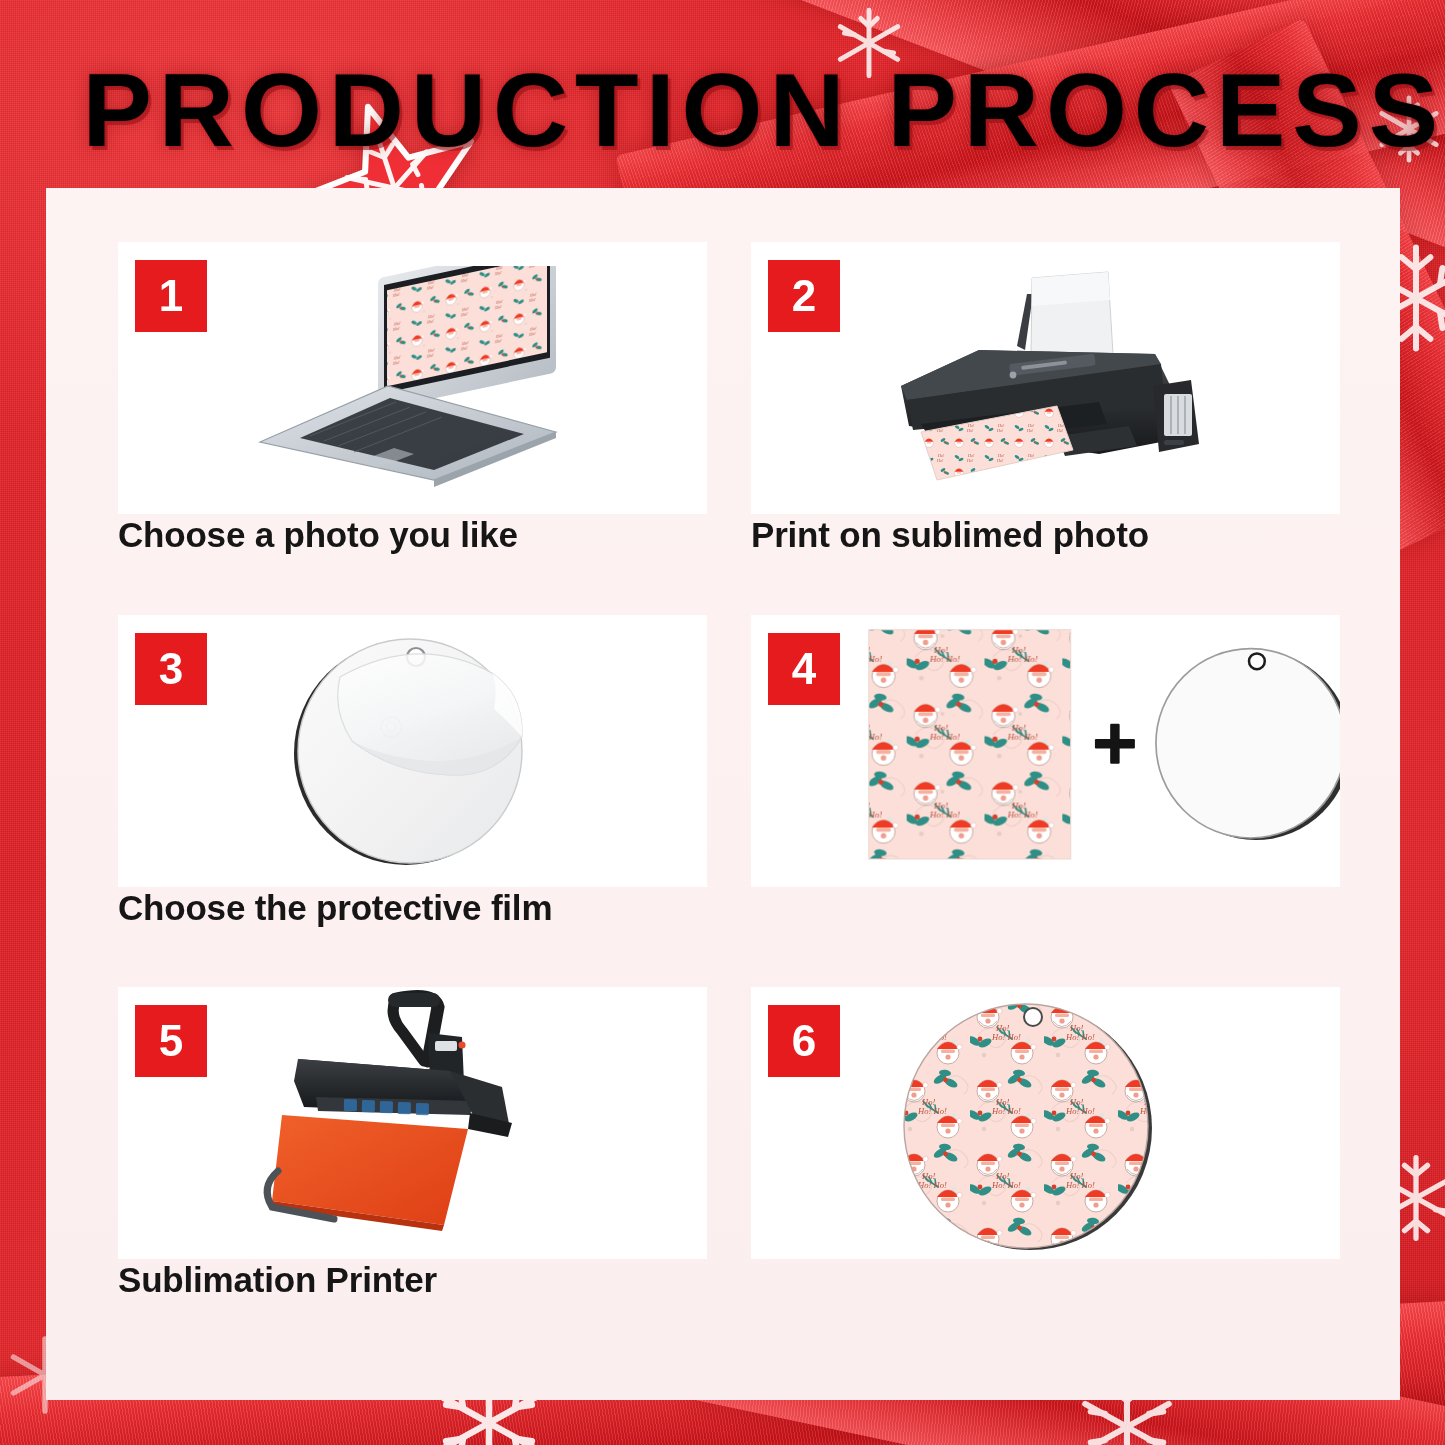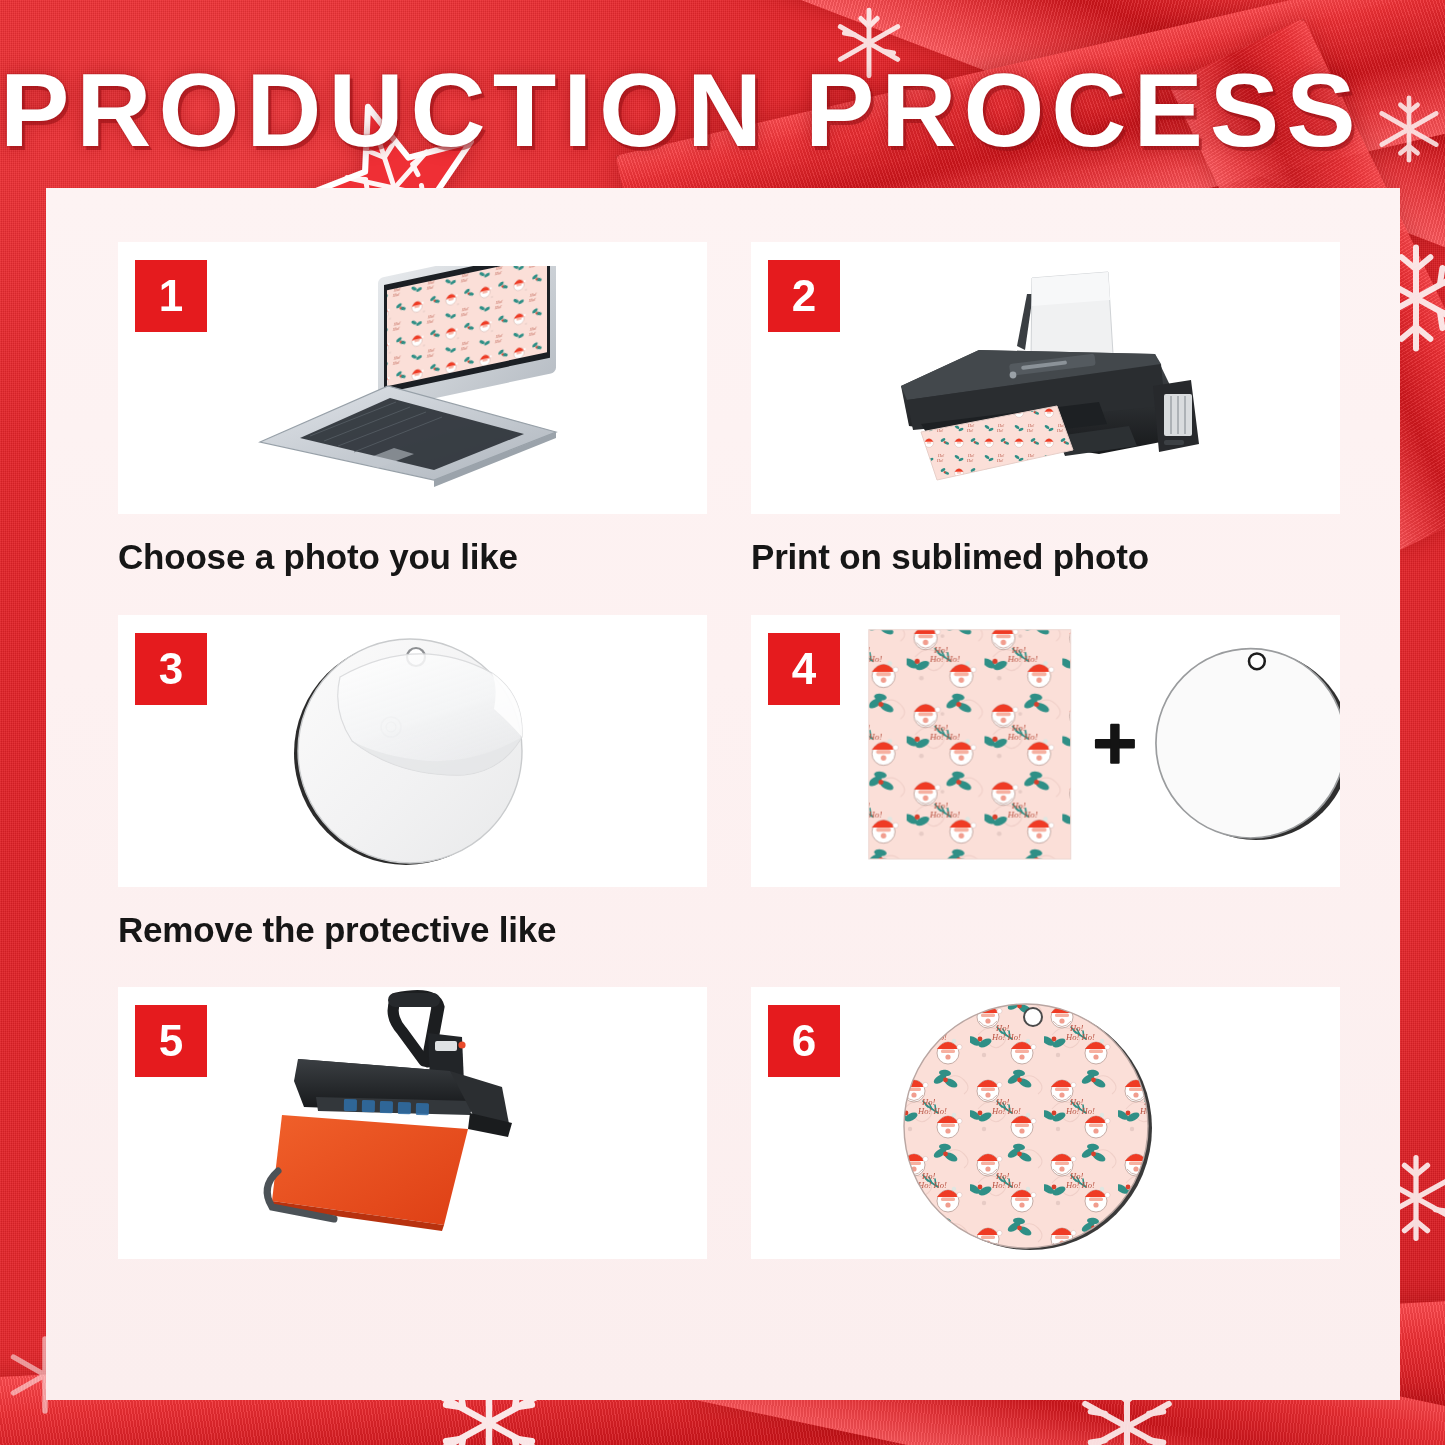--- a/index.html
+++ b/index.html
@@ -86,39 +86,38 @@
     background:#e51b1e;
     color:#fff;
     font-size:44px; font-weight:bold;
     display:flex; align-items:center; justify-content:center;
     line-height:1;
     z-index:5;
     font-family:"Liberation Sans", sans-serif;
   }
 
   .caption {
-    margin-top:22px;
     font-size:35px;
     font-weight:bold;
     color:#161616;
     line-height:1.22;
     letter-spacing:-.2px;
     white-space:pre-line;
     font-family:"Liberation Sans", sans-serif;
   }
 
   
   #title {
     position:absolute; z-index:4;
     left:0; right:0; top:58px;
-    text-align:left;
+    text-align:right;
     font-size:104px;
     font-weight:bold;
     letter-spacing:7px;
-    color:#ffffff;
+    color:#000000;
     line-height:1;
     font-family:"Liberation Sans", sans-serif;
     text-shadow:
       0 0 2px rgba(150,15,20,.75),
       3px 4px 0 rgba(150,15,20,.55),
       0 0 18px rgba(140,10,15,.45);
   }
 
   
 
@@ -363,21 +362,21 @@
           <circle cx="138" cy="32" r="9" fill="#ffffff" stroke="#8e9093" stroke-width="2.2"></circle>
 
           <circle cx="113" cy="102" r="10" fill="none" stroke="#dcdddf" stroke-width="1.6"></circle>
           <circle cx="113" cy="102" r="5" fill="none" stroke="#dcdddf" stroke-width="1.4"></circle>
 
           <path d="M62 52 Q140 8 214 48 Q246 70 244 112 Q224 146 186 150 Q120 152 74 116 Q54 86 62 52 Z" fill="url(#filmg)" stroke="#d9dadc" stroke-width="1.2" opacity=".92"></path>
           <path d="M214 48 Q246 70 244 112 Q230 96 216 84 Q220 62 214 48 Z" fill="#ffffff" opacity=".8"></path>
           <path d="M74 116 Q120 152 186 150 Q224 146 244 112 Q200 138 150 136 Q104 132 74 116 Z" fill="#e4e5e7" opacity=".75"></path>
         </svg>
       </div>
-      <div class="caption">Remove the protective like</div>
+      <div class="caption">Choose the protective film</div>
     </div>
 
     <div class="step">
       <div class="card">
         <div class="badge">4</div>
         <svg class="p4" viewBox="0 0 560 272">
           <defs>
             <pattern id="santaPat4" width="74" height="74" patternUnits="userSpaceOnUse">
               <rect width="74" height="74" fill="#fbdfd8"></rect>
               <g opacity=".45" stroke="#e2bdb6" fill="none" stroke-width="1.1">
@@ -478,20 +477,21 @@
 
           <path d="M212 84 L264 100 L272 142 L236 130 Z" fill="#2b2e31"></path>
           <path d="M232 126 L274 136 L270 150 L230 142 Z" fill="#1a1c1e"></path>
 
           <path d="M44 128 L230 142 L206 238 L34 214 Z" fill="url(#orangeg)"></path>
           <path d="M34 214 L206 238 L204 244 L34 220 Z" fill="#b8320f"></path>
 
           <path d="M40 184 Q22 200 34 220 L96 232" fill="none" stroke="#4c5257" stroke-width="7" stroke-linecap="round"></path>
         </svg>
       </div>
+      <div class="caption">Sublimation Printer</div>
     </div>
 
     <div class="step">
       <div class="card">
         <div class="badge">6</div>
         <svg class="fin" viewBox="0 0 260 262">
           <defs>
             <pattern id="santaPat6" width="74" height="74" patternUnits="userSpaceOnUse">
               <rect width="74" height="74" fill="#fbdfd8"></rect>
               <g opacity=".45" stroke="#e2bdb6" fill="none" stroke-width="1.1">

